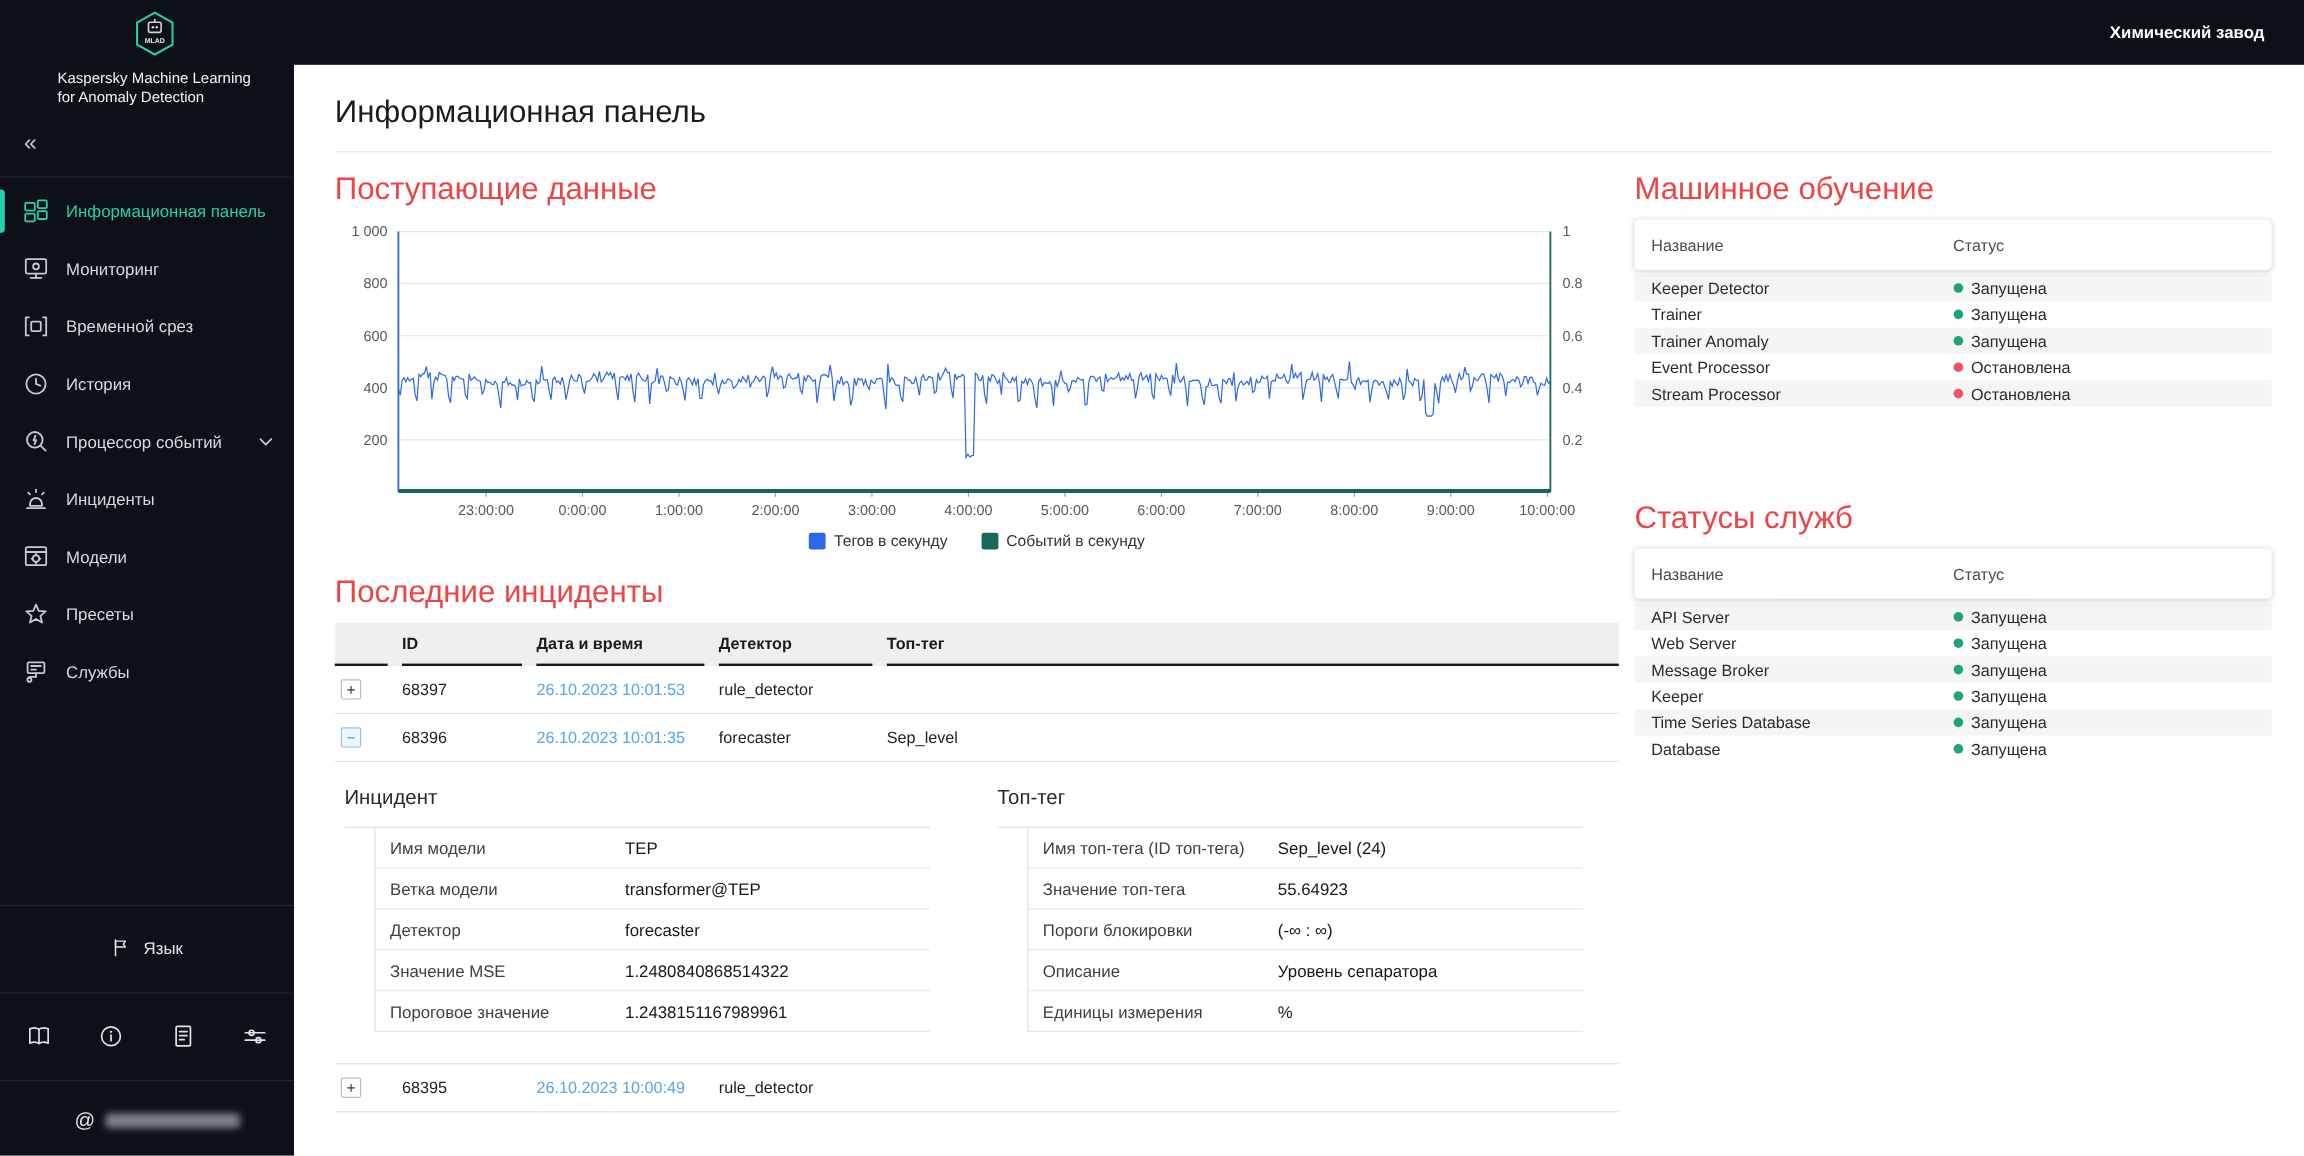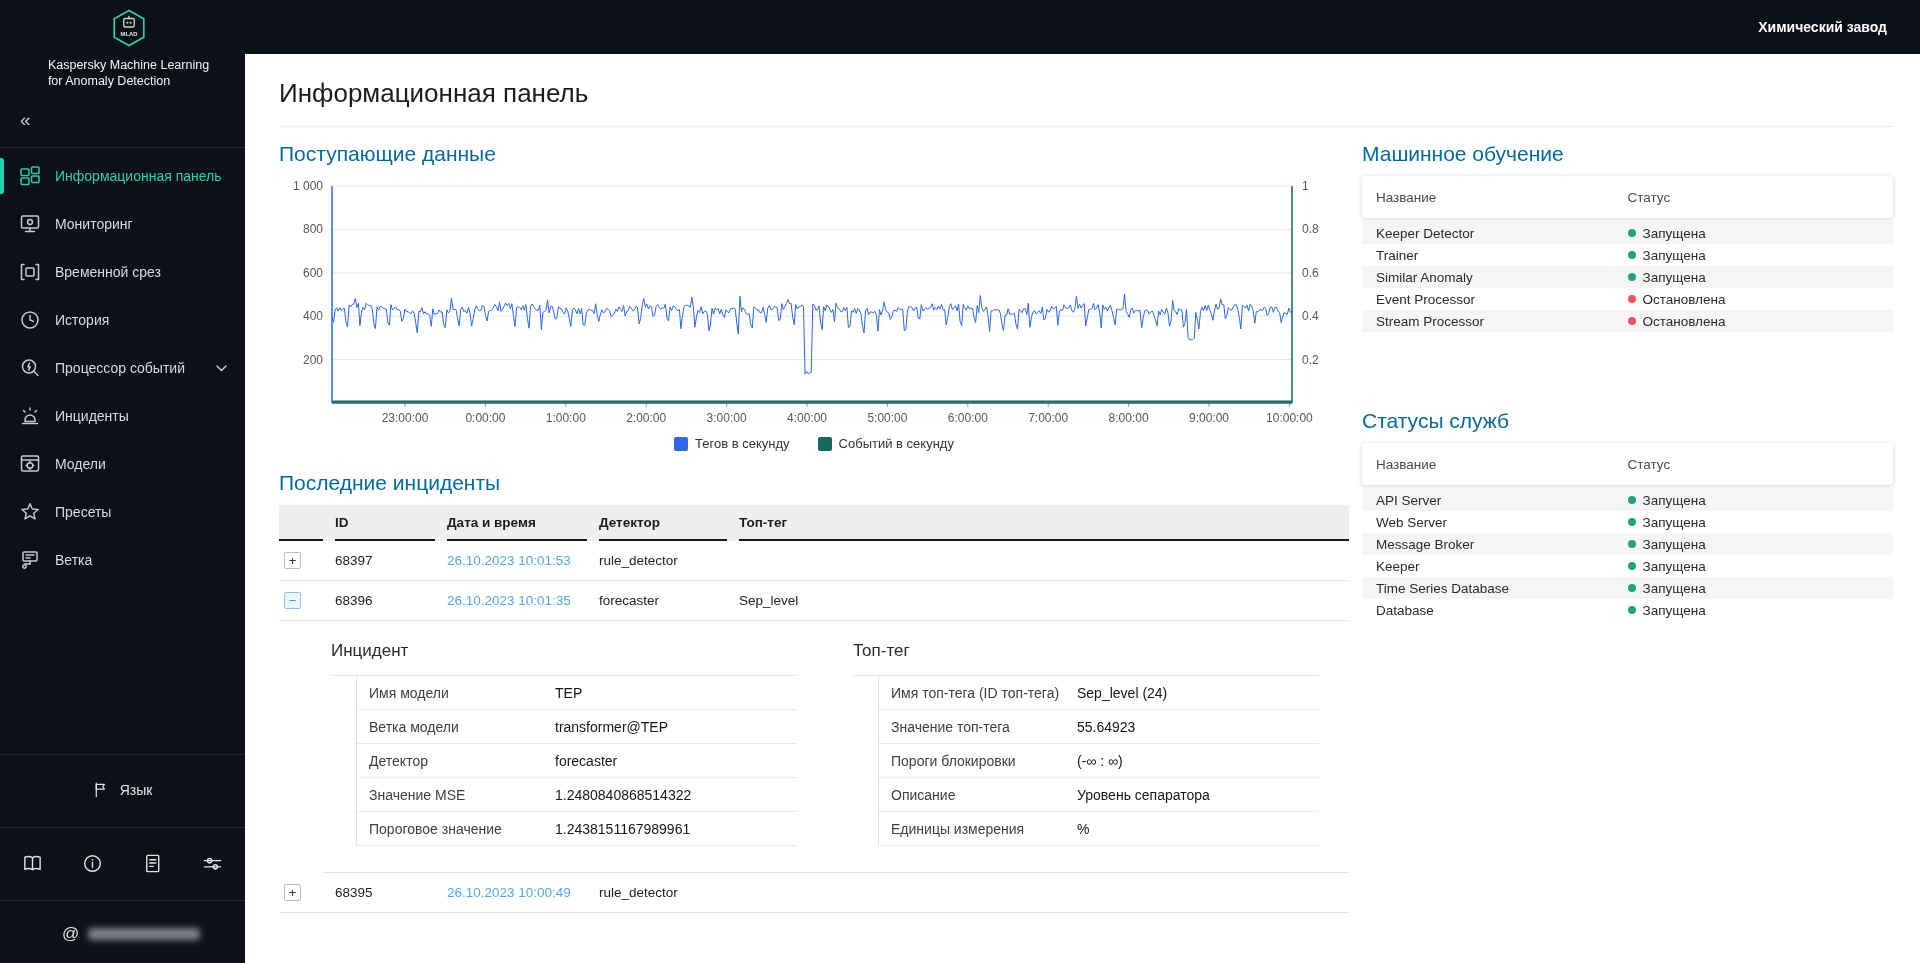--- a/index.html
+++ b/index.html
@@ -37,21 +37,21 @@
   .email-blur { width:112px; height:12px; background:#9a9da3; border-radius:3px; filter:blur(3px); opacity:.8; }
 
   
   main { position:absolute; left:245px; top:54px; width:1675px; height:909px; background:#fff;
          padding:0 27px 0 34px; }
   h1 { font-size:26px; font-weight:400; color:#1c1c1c; margin:24px 0 17px; }
   .title-divider { border-top:1px solid #e8e8e8; }
   .columns { display:flex; gap:13px; }
   .col-left { width:1070px; flex:none; }
   .col-right { flex:1; min-width:0; }
-  h2 { font-size:21px; font-weight:400; color:#0369a1; margin:15px 0 10px; }
+  h2 { font-size:26px; font-weight:400; color:#ef4444; margin:15px 0 10px; }
 
   
   .chart-wrap { position:relative; }
   svg.chart { display:block; width:1070px; height:252px; }
   svg.chart text { font-size:12px; fill:#55585c; }
   .legend { display:flex; justify-content:center; gap:28px; margin-top:8px; }
   .legend-item { display:flex; align-items:center; gap:7px; font-size:13px; color:#333; cursor:pointer; }
   .legend-swatch { width:14px; height:14px; border-radius:2px; }
 
   
@@ -61,21 +61,21 @@
   .inc-head { background:#efefef; height:36px; font-size:13.5px; font-weight:bold; color:#1b1b1b; }
   .inc-head > div { border-bottom:2px solid #191919; height:36px; display:flex; align-items:center; }
   .inc-row { height:40px; font-size:13.5px; border-bottom:1px solid #e3e3e3; color:#222; }
   .date-link { color:#53a7ea; cursor:pointer; }
   .toggle { width:17px; height:17px; margin-left:5px; border:1px solid #b9bcc0; border-radius:2px;
             background:#fff; color:#333; font-size:13px; line-height:15px; text-align:center; cursor:pointer; }
   .toggle.open { border-color:#8fc3ef; background:#eef6fd; color:#3e97e6; }
 
   
   .detail { border-bottom:1px solid #e3e3e3; padding:20px 30px 26px 8px;
-            display:grid; grid-template-columns:1fr 1fr; column-gap:56px;margin-left:44px; }
+            display:grid; grid-template-columns:1fr 1fr; column-gap:56px; }
   .detail h3 { font-size:17px; font-weight:400; color:#2a2a2a; padding-bottom:14px; border-bottom:1px solid #e2e2e2; }
   .kv { margin-left:25px; border-left:1px solid #e2e2e2; }
   .kv-row { display:grid; grid-template-columns:45% 55%; align-items:center; height:34px;
             border-bottom:1px solid #e8e8e8; font-size:14px; }
   .kv-key { color:#404040; padding-left:12px; }
   .kv-val { color:#161616; }
 
   
   .status-card { background:#fff; border-radius:4px; box-shadow:0 1px 5px rgba(0,0,0,.18);
                  display:grid; grid-template-columns:50% 50%; align-items:center; height:42px;
@@ -189,21 +189,21 @@
     </div>
     <div class="nav-item">
       <svg width="22" height="22" viewBox="0 0 22 22">
         <rect class="stroke" x="4" y="3" width="14" height="9" rx="1"></rect>
         <line class="stroke" x1="7" y1="6" x2="15" y2="6"></line>
         <line class="stroke" x1="7" y1="9" x2="11" y2="9"></line>
         <line class="stroke" x1="11" y1="12" x2="11" y2="15"></line>
         <line class="stroke" x1="5.5" y1="15" x2="11" y2="15"></line>
         <circle class="stroke" cx="5.5" cy="17.5" r="1.7"></circle>
       </svg>
-      <span>Ветка</span>
+      <span>Службы</span>
     </div>
   </nav>
 
   <div class="sidebar-bottom">
     <div class="side-divider"></div>
     <div class="lang-row">
       <svg width="18" height="18" viewBox="0 0 22 22">
         <line x1="4" y1="2.5" x2="4" y2="19" stroke="#e2e4e7" stroke-width="1.5" stroke-linecap="round"></line>
         <path d="M4 4 H14 L12 7 L14 10 H4 Z" fill="none" stroke="#e2e4e7" stroke-width="1.5" stroke-linejoin="round"></path>
       </svg>
@@ -418,21 +418,21 @@
               </span>
           </div>
           <div class="status-row">
             <span>Trainer</span>
             <span class="status-cell">
                 <span class="dot" style="background: rgb(31, 163, 126);"></span>
                 <span>Запущена</span>
               </span>
           </div>
           <div class="status-row">
-            <span>Similar Anomaly</span>
+            <span>Trainer Anomaly</span>
             <span class="status-cell">
                 <span class="dot" style="background: rgb(31, 163, 126);"></span>
                 <span>Запущена</span>
               </span>
           </div>
           <div class="status-row">
             <span>Event Processor</span>
             <span class="status-cell">
                 <span class="dot" style="background: rgb(244, 81, 95);"></span>
                 <span>Остановлена</span>

